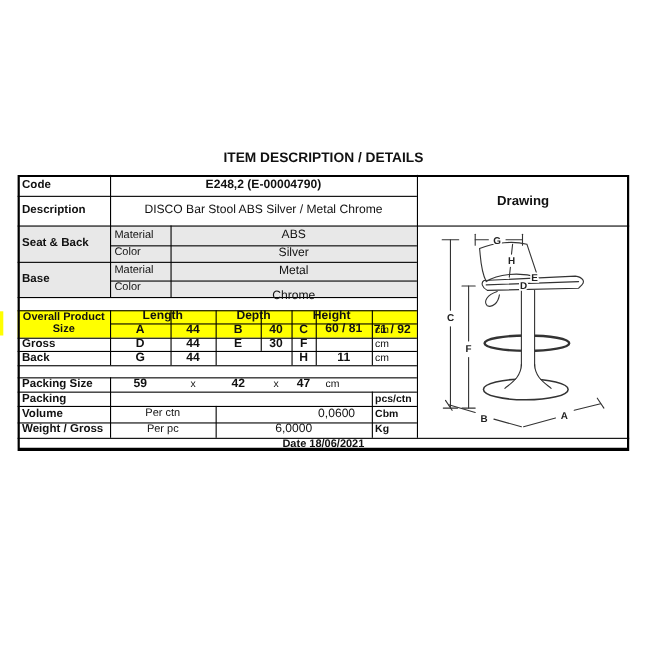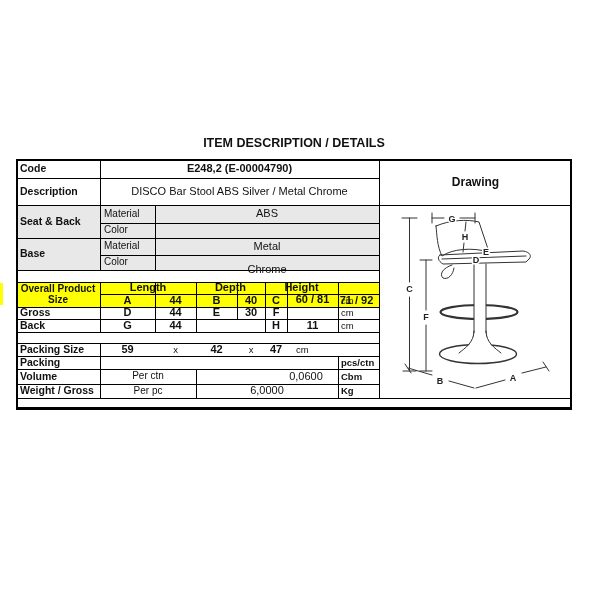--- a/index.html
+++ b/index.html
@@ -68,20 +68,21 @@
   <div class="cell c b" style="left:100px;top:159px;width:279px;height:19px;">E248,2 (E-00004790)</div>
   <div class="cell b" style="left:20px;top:178px;width:78px;height:27px;font-size:10.5px;">Description</div>
   <div class="cell c" style="left:100px;top:178px;width:279px;height:27px;">DISCO Bar Stool ABS Silver / Metal Chrome</div>
   <div class="cell b" style="left:20px;top:205px;width:78px;height:33px;font-size:10.5px;">Seat &amp; Back</div>
   <div class="cell b" style="left:20px;top:238px;width:78px;height:32px;font-size:10.5px;">Base</div>
   <div class="cell sm" style="left:104px;top:205px;width:49px;height:18px;">Material</div>
   <div class="cell sm" style="left:104px;top:223px;width:49px;height:15px;">Color</div>
   <div class="cell sm" style="left:104px;top:238px;width:49px;height:17px;">Material</div>
   <div class="cell sm" style="left:104px;top:255px;width:49px;height:15px;">Color</div>
   <div class="cell c" style="left:155px;top:205px;width:224px;height:18px;">ABS</div>
+  <div class="cell c" style="left:155px;top:223px;width:224px;height:15px;">Silver</div>
   <div class="cell c" style="left:155px;top:238px;width:224px;height:17px;">Metal</div>
   <div class="cell c" style="left:155px;top:255px;width:224px;height:29px;">Chrome</div>
 
   <div class="cell c b" style="left:16px;top:282px;width:84px;height:25px;font-size:10px;flex-direction:column;justify-content:center;">
     <div>Overall Product</div>
     <div>Size</div>
   </div>
   <div class="cell c b" style="left:100px;top:282px;width:96px;height:12px;">Length</div>
   <div class="cell c b" style="left:196px;top:282px;width:69px;height:12px;">Depth</div>
   <div class="cell c b" style="left:265px;top:282px;width:73px;height:12px;">Height</div>
@@ -124,20 +125,21 @@
   <div class="cell b" style="left:20px;top:369px;width:78px;height:15px;font-size:10.5px;">Volume</div>
   <div class="cell c sm" style="left:100px;top:369px;width:96px;height:15px;">Per ctn</div>
   <div class="cell c" style="left:196px;top:369px;width:142px;height:15px;margin-left:39px;">0,0600</div>
   <div class="cell xs b" style="left:341px;top:369px;width:36px;height:15px;">Cbm</div>
 
   <div class="cell b" style="left:20px;top:384px;width:78px;height:14px;font-size:10.5px;">Weight / Gross</div>
   <div class="cell c sm" style="left:100px;top:384px;width:96px;height:14px;">Per pc</div>
   <div class="cell c" style="left:196px;top:384px;width:142px;height:14px;">6,0000</div>
   <div class="cell xs b" style="left:341px;top:384px;width:36px;height:14px;">Kg</div>
 
+  <div class="cell c b" style="left:16px;top:398px;width:556px;height:12px;font-size:10px;">Date 18/06/2021</div>
 
   <div class="cell c b" style="left:379px;top:159px;width:193px;height:46px;font-size:12px;">Drawing</div>
 
   <div style="position:absolute;left:379px;top:205px;width:193px;height:193px;">
     <svg width="193" height="193" viewBox="0 0 193 193">
       <g stroke="#333" stroke-width="1" fill="none" stroke-linecap="round">
 
         <path d="M30.5,13 V77"></path>
         <path d="M30.5,92 V166"></path>
         <path d="M23,13 H38"></path>

